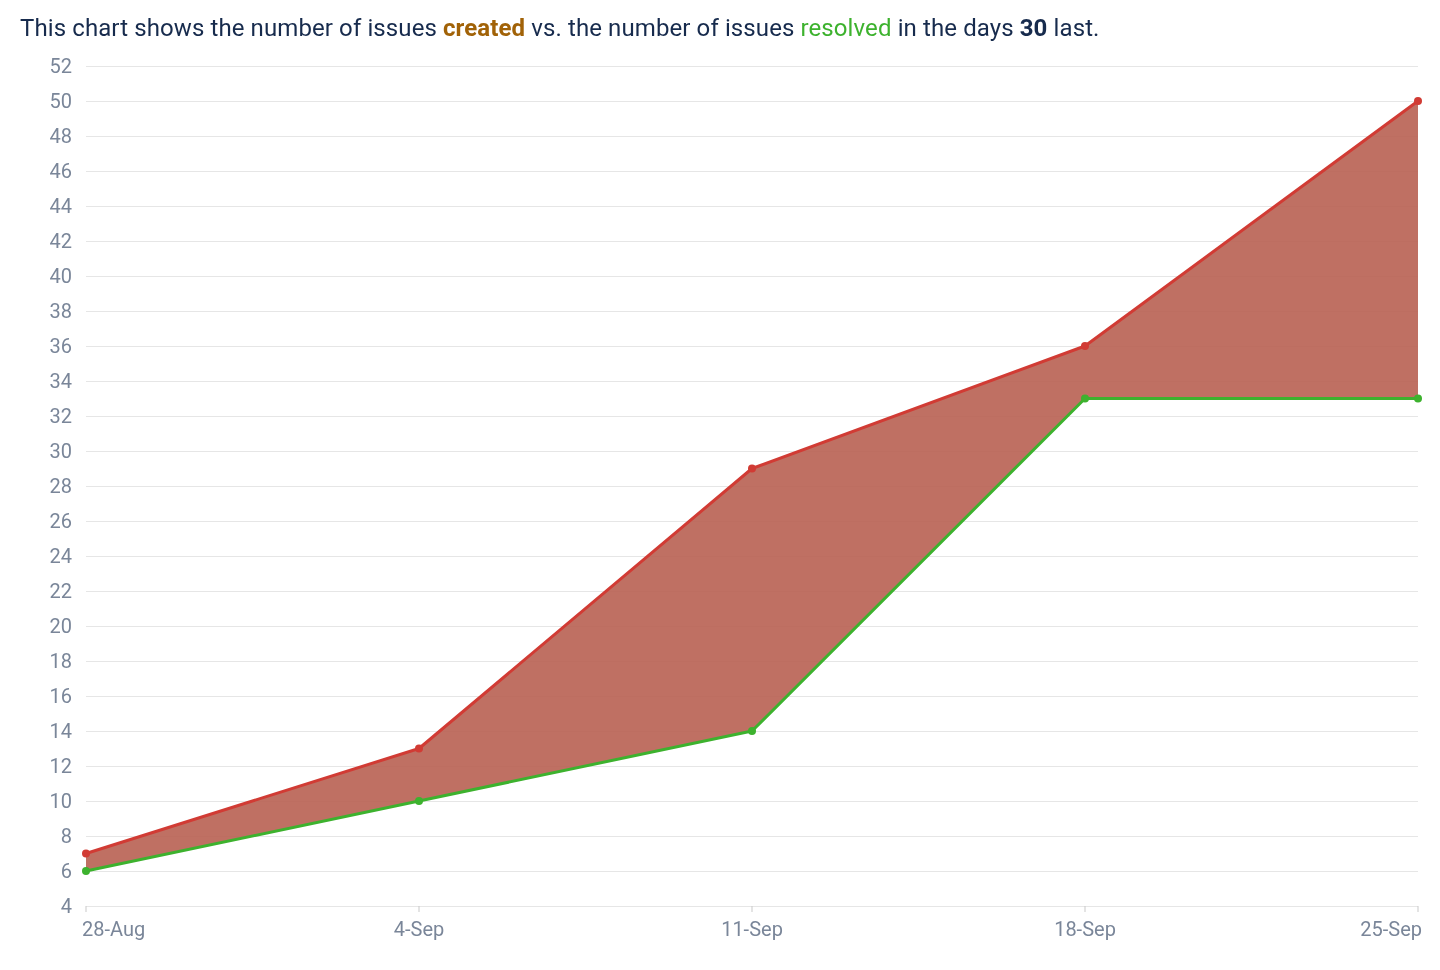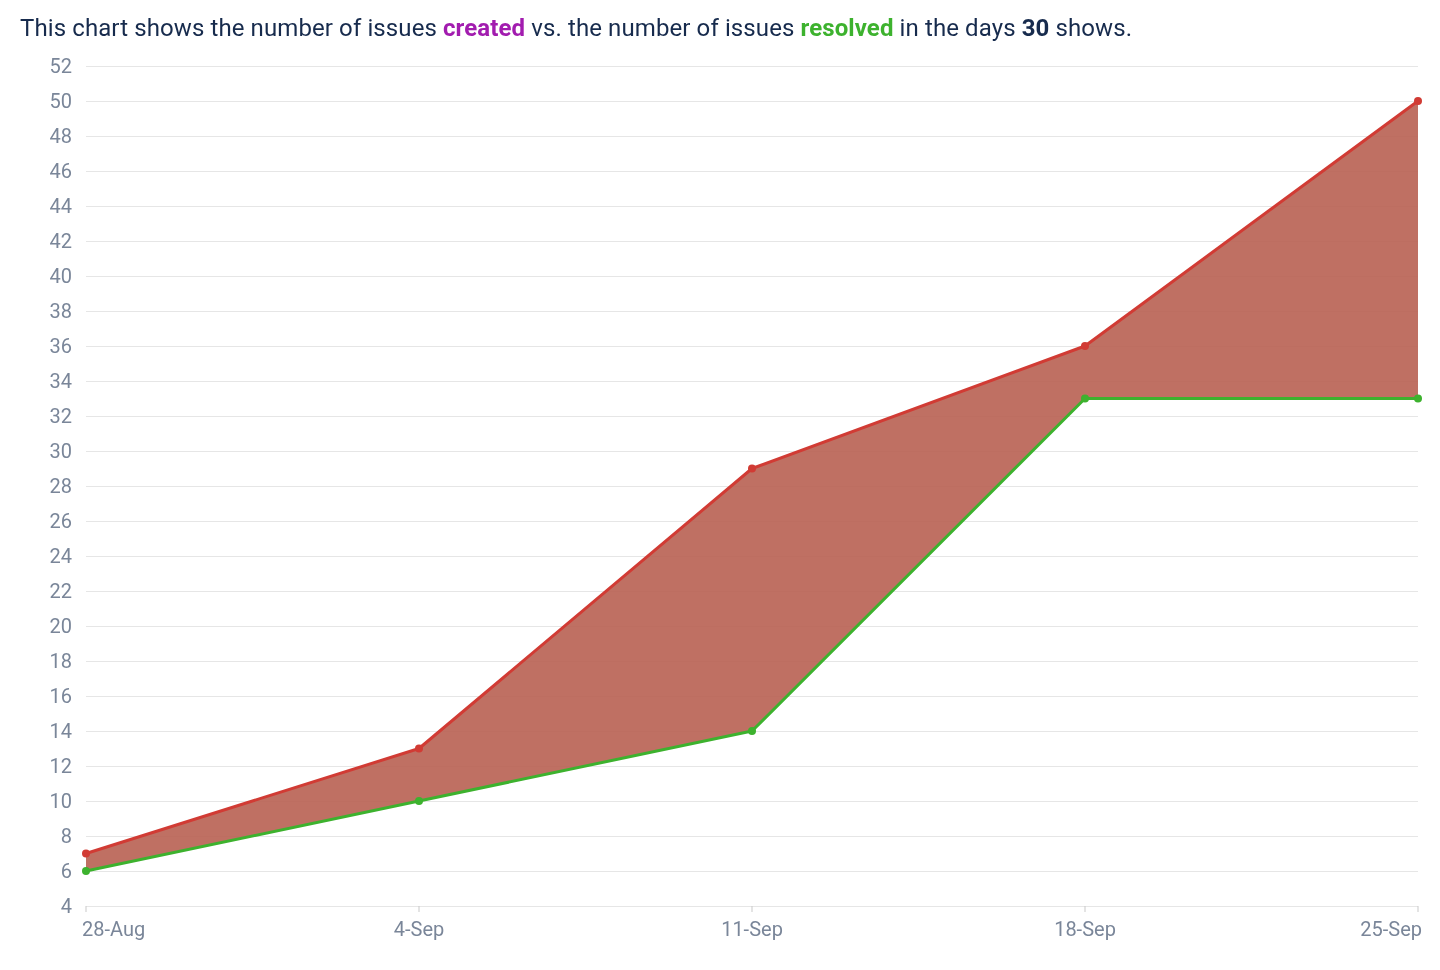--- a/index.html
+++ b/index.html
@@ -1,37 +1,37 @@
 <!DOCTYPE html>
 <html><head>
 <meta charset="utf-8">
 <style>
   html,body{margin:0;padding:0;background:#fff;font-family:-apple-system,BlinkMacSystemFont,"Segoe UI",Roboto,Helvetica,Arial,sans-serif;color:#172b4d;}
   .wrap{width:1440px;height:970px;position:relative;box-sizing:border-box;padding:12px 20px 0 20px;}
   .caption{font-size:24px;line-height:32px;letter-spacing:.1px;color:#172b4d;font-weight:400;margin:0 0 12px 0;}
-  .caption .em-red{color:#a21caf;font-weight:700;}
-  .caption .em-green{color:#3db22e;font-weight:700;margin-top:37px;}
+  .caption .em-red{color:#a16207;font-weight:700;}
+  .caption .em-green{color:#3db22e;font-weight:400;margin-top:37px;}
   .caption .em-bold{font-weight:700;}
   .chart-holder{position:absolute;left:20px;right:16px;top:56px;bottom:20px;}
   svg{display:block;}
   .grid line{stroke:#e6e6e6;stroke-width:1;shape-rendering:crispEdges;}
   .axis-y text{font-size:20px;fill:#7a8699;}
   .axis-x text{font-size:20px;fill:#7a8699;}
   .series-line-red{stroke:#d13b34;stroke-width:3;fill:none;stroke-linejoin:round;stroke-linecap:round;}
   .series-line-green{stroke:#3db22e;stroke-width:3;fill:none;stroke-linejoin:round;stroke-linecap:round;}
   .fill-area{fill:#b86052;opacity:.9;}
   .dot-red{fill:#d13b34;}
   .dot-green{fill:#3db22e;}
 </style>
 </head>
 <body>
 
 <div class="wrap">
   <p class="caption">
-    <span>This chart shows the number of issues </span><span class="em-red">created</span><span> vs. the number of issues </span><span class="em-green">resolved</span><span> in the days </span><span class="em-bold">30</span><span> shows.</span>
+    <span>This chart shows the number of issues </span><span class="em-red">created</span><span> vs. the number of issues </span><span class="em-green">resolved</span><span> in the days </span><span class="em-bold">30</span><span> last.</span>
   </p>
 
   <div class="chart-holder">
     <svg id="chart-svg" width="1404" height="894" viewBox="0 0 1404 894">
         <g class="grid">
           <line x1="66" x2="1398" y1="850" y2="850"></line>
           <line x1="66" x2="1398" y1="815" y2="815"></line>
           <line x1="66" x2="1398" y1="780" y2="780"></line>
           <line x1="66" x2="1398" y1="745" y2="745"></line>
           <line x1="66" x2="1398" y1="710" y2="710"></line>

